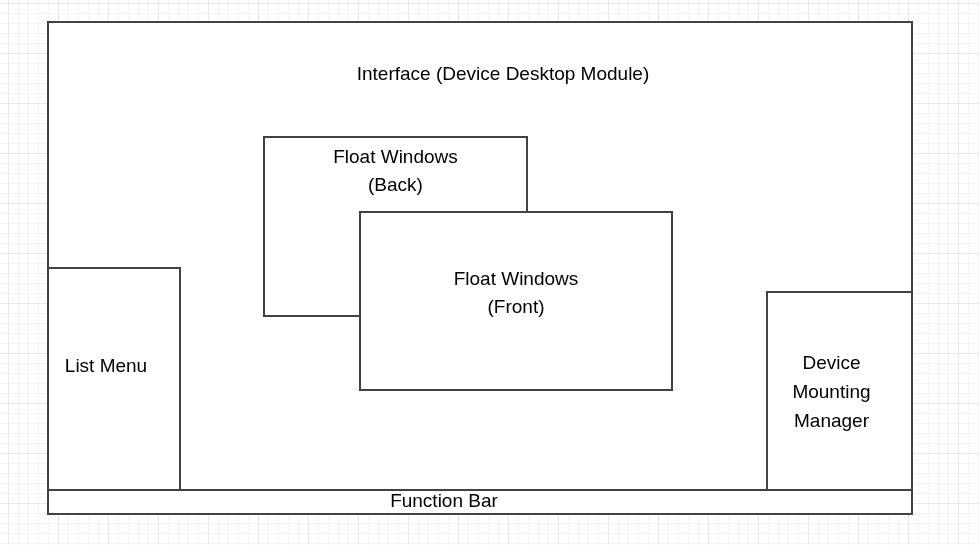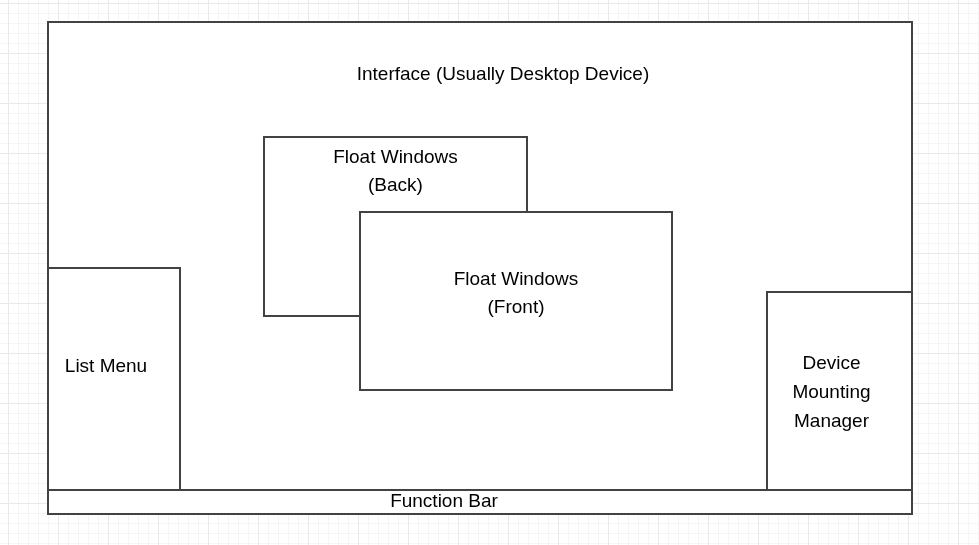--- a/index.html
+++ b/index.html
@@ -75,15 +75,15 @@
   <div class="lbl" id="list-menu-label">List Menu</div>
 
   <div class="shape" id="device-box"></div>
   <div class="lbl" id="device-label">Device
 Mounting
 Manager</div>
 
   <div class="shape" id="function-bar"></div>
   <div class="lbl" id="function-label">Function Bar</div>
 
-  <div class="lbl" id="interface-label">Interface (Usually Desktop Device)</div>
+  <div class="lbl" id="interface-label">Interface (Device Desktop Module)</div>
 
 </div>
 
 </body></html>

